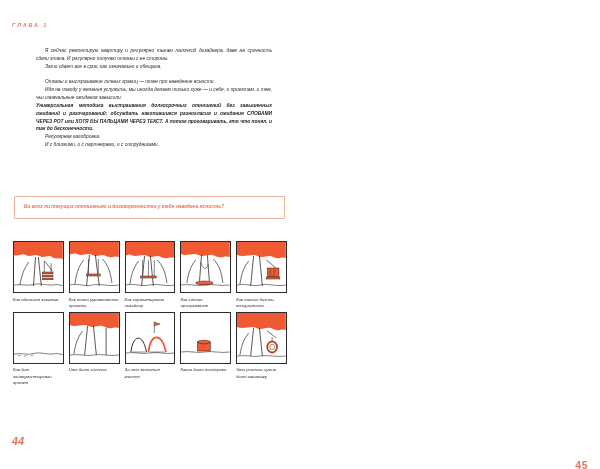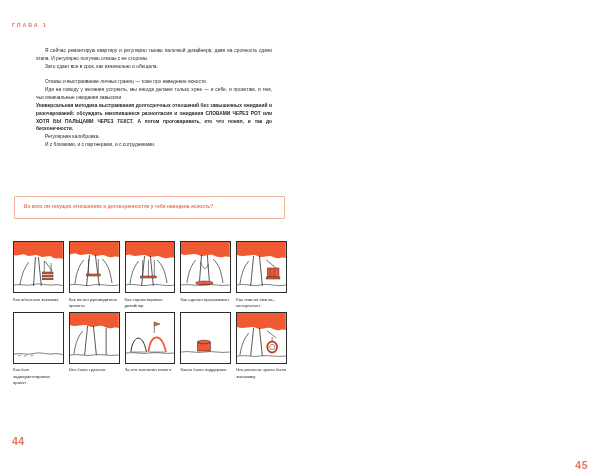--- a/index.html
+++ b/index.html
@@ -13,21 +13,21 @@
     position: relative;
     width: 600px; height: 469px;
     display: flex;
     background: #ffffff;
   }
   .page {
     position: relative;
     width: 300px; height: 469px;
     background: #ffffff;
   }
-  .page-left { padding: 16px; }
+  .page-left { padding: 16px; font-style: italic; }
   .page-right { padding: 0; margin-top: 24px; }
 
   
   .running-head {
     position: absolute;
     top: 22px;
     font-size: 5.4px;
     font-weight: bold;
     letter-spacing: 1.9px;
     color: #e8765a;

